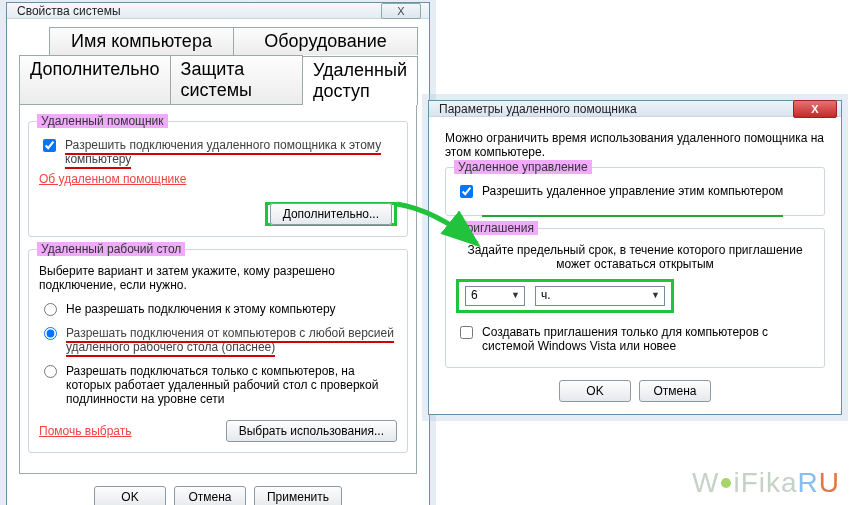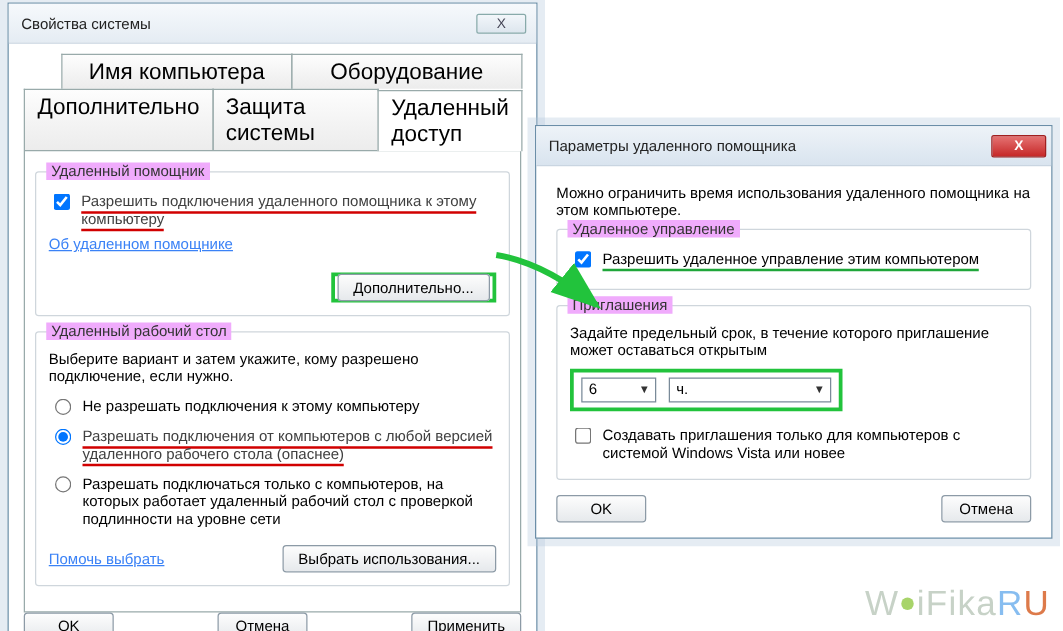--- a/index.html
+++ b/index.html
@@ -13,21 +13,21 @@
     position: relative;
     overflow: hidden;
   }
   .window {
     position: absolute;
     background: #fff;
     border: 1px solid #6b8ea8;
     box-shadow: 0 0 0 6px rgba(180,200,220,0.35);
   }
   .titlebar {
-    height: 32px;
+    height: 16px;
     background: linear-gradient(#f6f9fc,#e5ecf3);
     border-bottom: 1px solid #c9d5e1;
     display: flex;
     align-items: center;
     padding: 0 4px 0 10px;
     font-size: 12px;
     color: #222;
   }
   .titlebar .spacer { flex: 1; }
   .close-btn {
@@ -82,33 +82,33 @@
     background: #f0abfc;
     padding: 0 4px;
     font-size: 12px;
     color: #333;
   }
   .chk-row { display: flex; align-items: flex-start; gap: 6px; margin: 4px 0; }
   .chk { width: 13px; height: 13px; margin-top: 1px; flex-shrink: 0; }
   .radio { width: 13px; height: 13px; margin-top: 1px; flex-shrink: 0; }
   .underline-red { color:#404040; }
   .underline-red span { border-bottom: 2px solid #d10000; padding-bottom: 1px; }
-  .underline-green span { border-bottom: 2px solid #1fa63a; padding-bottom: 1px; margin-top: 28px; }
-  .link { color: #3b82f6; text-decoration: underline; cursor: pointer; }
+  .underline-green span { border-bottom: 2px solid #1fa63a; padding-bottom: 17px; margin-top: 28px; }
+  .link { color: #ef4444; text-decoration: underline; cursor: pointer; }
   .btn {
     border: 1px solid #8c9aa6;
     background: linear-gradient(#fdfdfd,#e6e9ec);
     padding: 3px 12px;
     border-radius: 3px;
     font-size: 12px;
     cursor: default;
     min-width: 72px;
     text-align: center;
   }
-  .btn-row { display: flex; gap: 8px; justify-content: space-between; margin-top: 0; }
+  .btn-row { display: flex; gap: 8px; justify-content: center; margin-top: 12px; }
   .hl-green-box { border: 3px solid #22c33c; padding: 2px; display: inline-block; }
   .sel {
     border: 1px solid #7a8a99;
     background: #fff;
     height: 20px;
     padding: 1px 18px 1px 5px;
     font-size: 12px;
     position: relative;
   }
   .sel::after {
@@ -211,21 +211,21 @@
     <div style="margin-bottom:6px;">Можно ограничить время использования удаленного помощника на этом компьютере.</div>
     <div class="groupbox">
       <div class="groupbox-title">Удаленное управление</div>
       <div class="chk-row">
         <input type="checkbox" class="chk" checked="" style="">
         <div class="underline-green"><span>Разрешить удаленное управление этим компьютером</span></div>
       </div>
     </div>
     <div class="groupbox">
       <div class="groupbox-title">Приглашения</div>
-      <div style="margin:2px 0 8px 0;">Задайте предельный срок, в течение которого приглашение может оставаться открытым</div>
+      <div style="margin:2px 0 8px 0;text-align:center;">Задайте предельный срок, в течение которого приглашение может оставаться открытым</div>
       <div class="hl-green-box" style="padding:4px 6px;">
         <div style="display:flex; gap:10px;">
           <div class="sel" style="width:60px;">6</div>
           <div class="sel" style="width:130px;">ч.</div>
         </div>
       </div>
       <div class="chk-row" style="margin-top:12px;">
         <input type="checkbox" class="chk" style="">
         <div>Создавать приглашения только для компьютеров с системой Windows Vista или новее</div>
       </div>

